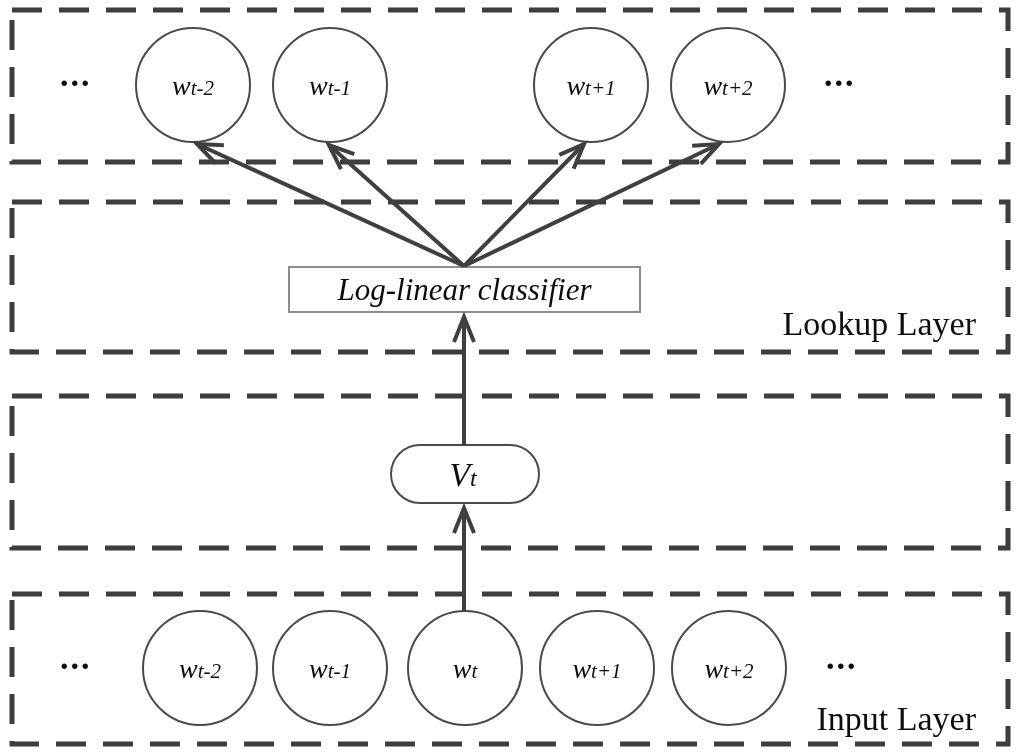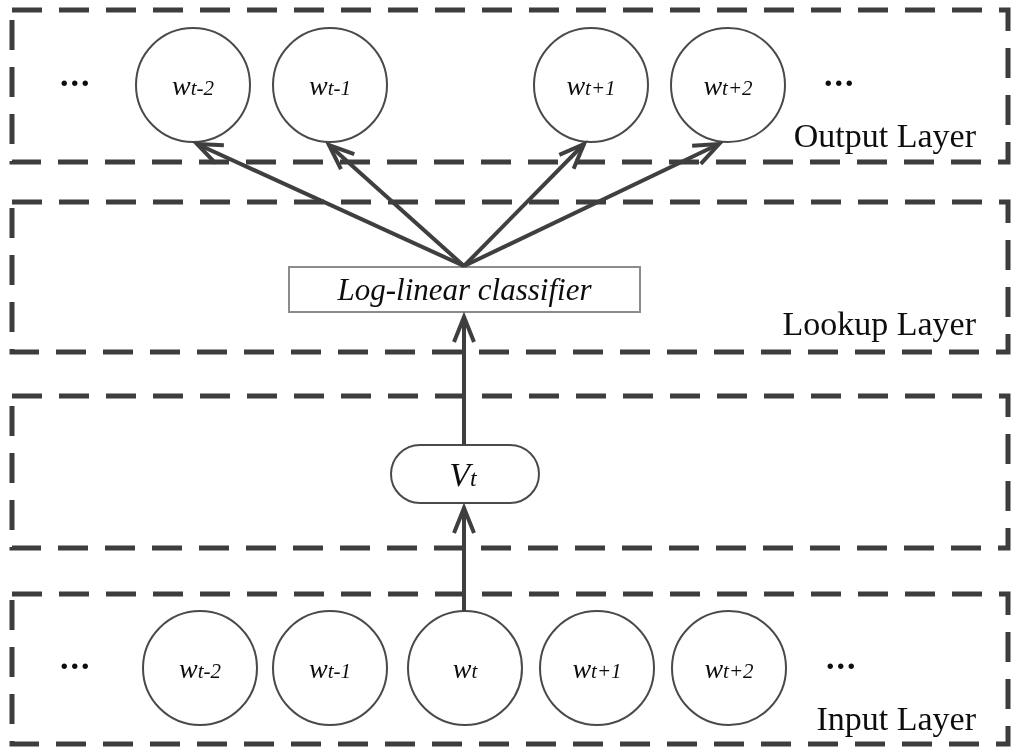--- a/index.html
+++ b/index.html
@@ -94,21 +94,20 @@
     <line x1="464" y1="266" x2="197" y2="144" stroke="#3f3f3f" stroke-width="4" marker-end="url(#ah)"></line>
     <line x1="464" y1="266" x2="329" y2="145" stroke="#3f3f3f" stroke-width="4" marker-end="url(#ah)"></line>
     <line x1="464" y1="266" x2="584" y2="144" stroke="#3f3f3f" stroke-width="4" marker-end="url(#ah)"></line>
     <line x1="464" y1="266" x2="719" y2="144" stroke="#3f3f3f" stroke-width="4" marker-end="url(#ah)"></line>
 
     <line x1="464" y1="445" x2="464" y2="317" stroke="#3f3f3f" stroke-width="4" marker-end="url(#ah)"></line>
 
     <line x1="464" y1="611" x2="464" y2="508" stroke="#3f3f3f" stroke-width="4" marker-end="url(#ah)"></line>
   </svg>
 
-  <div class="lbl layer-label" style="right:48px; top:118px;">Output Layer</div>
   <div class="lbl layer-label" style="right:48px; top:306px;">Lookup Layer</div>
   <div class="lbl layer-label" style="right:48px; top:701px;margin-left:18px;">Input Layer</div>
 
   <div class="lbl ellipsis" style="left:60px; top:58px;">...</div>
   <div class="lbl ellipsis" style="left:824px; top:58px;">...</div>
   <div class="lbl ellipsis" style="left:60px; top:641px;">...</div>
   <div class="lbl ellipsis" style="left:826px; top:641px;">...</div>
 
   <div class="lbl node-label" style="left:193px; top:86px;">
     <span class="base">w</span>

